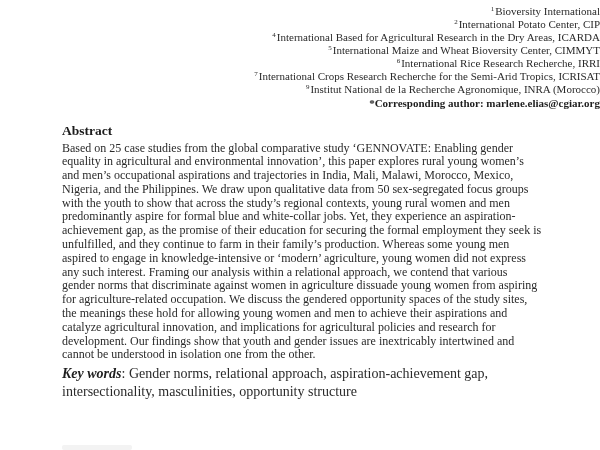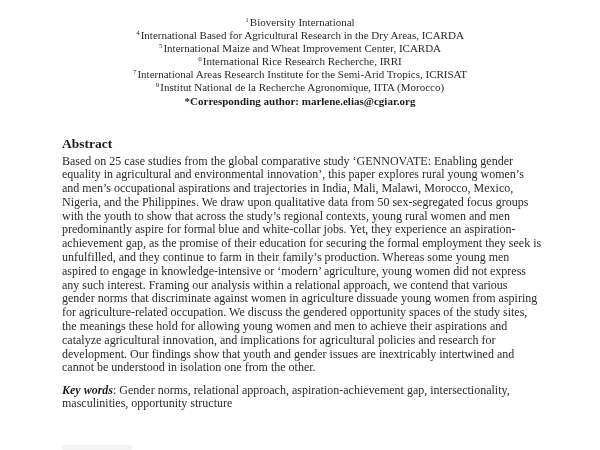--- a/index.html
+++ b/index.html
@@ -13,57 +13,57 @@
   .page {
     position: relative;
     width: 600px;
     height: 450px;
     background: #ffffff;
     font-family: "Liberation Serif", "DejaVu Serif", serif;
     color: #262626;
     filter: blur(0.3px);
   }
   .affiliations {
-    padding-top: 16px;
-    text-align: center;
+    padding-top: 5px;
+    text-align: right;
     font-size: 11px;
     line-height: 13px;
     color: #2a2a2a;
   }
   .aff-line sup {
     font-size: 7px;
     line-height: 0;
     vertical-align: 4px;
     margin-right: 1px;
   }
   .corresponding {
     font-weight: bold;
     margin-top: 0.5px;
     color: #1e1e1e;
   }
   .main-text {
     margin: 0 58px 0 62px;
   }
   .abstract-heading {
-    margin-top: 28px;
+    margin-top: 13px;
     font-size: 13.5px;
     font-weight: bold;
     color: #1c1c1c;
   }
   .abstract-body {
     margin-top: 3px;
     font-size: 12px;
     line-height: 13.8px;
     text-align: left;
     color: #2a2a2a;
   }
   .keywords {
-    margin-top: 9px;
-    font-size: 12px;
-    line-height: 13px;
+    margin-top: 3px;
+    font-size: 14px;
+    line-height: 18px;
     color: #2a2a2a;
   }
   .keywords .kw-label {
     font-weight: bold;
     font-style: italic;
     color: #1e1e1e;
   }
   .ghost-remnant {
     position: absolute;
     left: 62px;
@@ -74,25 +74,26 @@
     border-radius: 2px;
   }
 </style>
 </head>
 <body>
 
 <div class="page">
 
   <div class="affiliations">
     <div class="aff-line"><sup>1</sup><span>Bioversity International</span></div>
+    <div class="aff-line"><sup>2</sup><span>International Potato Center, CIP</span></div>
     <div class="aff-line"><sup>4</sup><span>International Based for Agricultural Research in the Dry Areas, ICARDA</span></div>
-    <div class="aff-line"><sup>5</sup><span>International Maize and Wheat Improvement Center, ICARDA</span></div>
+    <div class="aff-line"><sup>5</sup><span>International Maize and Wheat Bioversity Center, CIMMYT</span></div>
     <div class="aff-line"><sup>6</sup><span>International Rice Research Recherche, IRRI</span></div>
-    <div class="aff-line"><sup>7</sup><span>International Areas Research Institute for the Semi-Arid Tropics, ICRISAT</span></div>
-    <div class="aff-line"><sup>9</sup><span>Institut National de la Recherche Agronomique, IITA (Morocco)</span></div>
+    <div class="aff-line"><sup>7</sup><span>International Crops Research Recherche for the Semi-Arid Tropics, ICRISAT</span></div>
+    <div class="aff-line"><sup>9</sup><span>Institut National de la Recherche Agronomique, INRA (Morocco)</span></div>
     <div class="aff-line corresponding">*Corresponding author: marlene.elias@cgiar.org</div>
   </div>
 
   <div class="main-text">
     <div class="abstract-heading">Abstract</div>
     <div class="abstract-body">Based on 25 case studies from the global comparative study ‘GENNOVATE: Enabling gender equality in agricultural and environmental innovation’, this paper explores rural young women’s and men’s occupational aspirations and trajectories in India, Mali, Malawi, Morocco, Mexico, Nigeria, and the Philippines. We draw upon qualitative data from 50 sex-segregated focus groups with the youth to show that across the study’s regional contexts, young rural women and men predominantly aspire for formal blue and white-collar jobs. Yet, they experience an aspiration-achievement gap, as the promise of their education for securing the formal employment they seek is unfulfilled, and they continue to farm in their family’s production. Whereas some young men aspired to engage in knowledge-intensive or ‘modern’ agriculture, young women did not express any such interest. Framing our analysis within a relational approach, we contend that various gender norms that discriminate against women in agriculture dissuade young women from aspiring for agriculture-related occupation. We discuss the gendered opportunity spaces of the study sites, the meanings these hold for allowing young women and men to achieve their aspirations and catalyze agricultural innovation, and implications for agricultural policies and research for development. Our findings show that youth and gender issues are inextricably intertwined and cannot be understood in isolation one from the other.</div>
     <div class="keywords"><span class="kw-label">Key words</span><span>: Gender norms, relational approach, aspiration-achievement gap, intersectionality, masculinities, opportunity structure</span></div>
   </div>
 
   <div class="ghost-remnant"></div>

